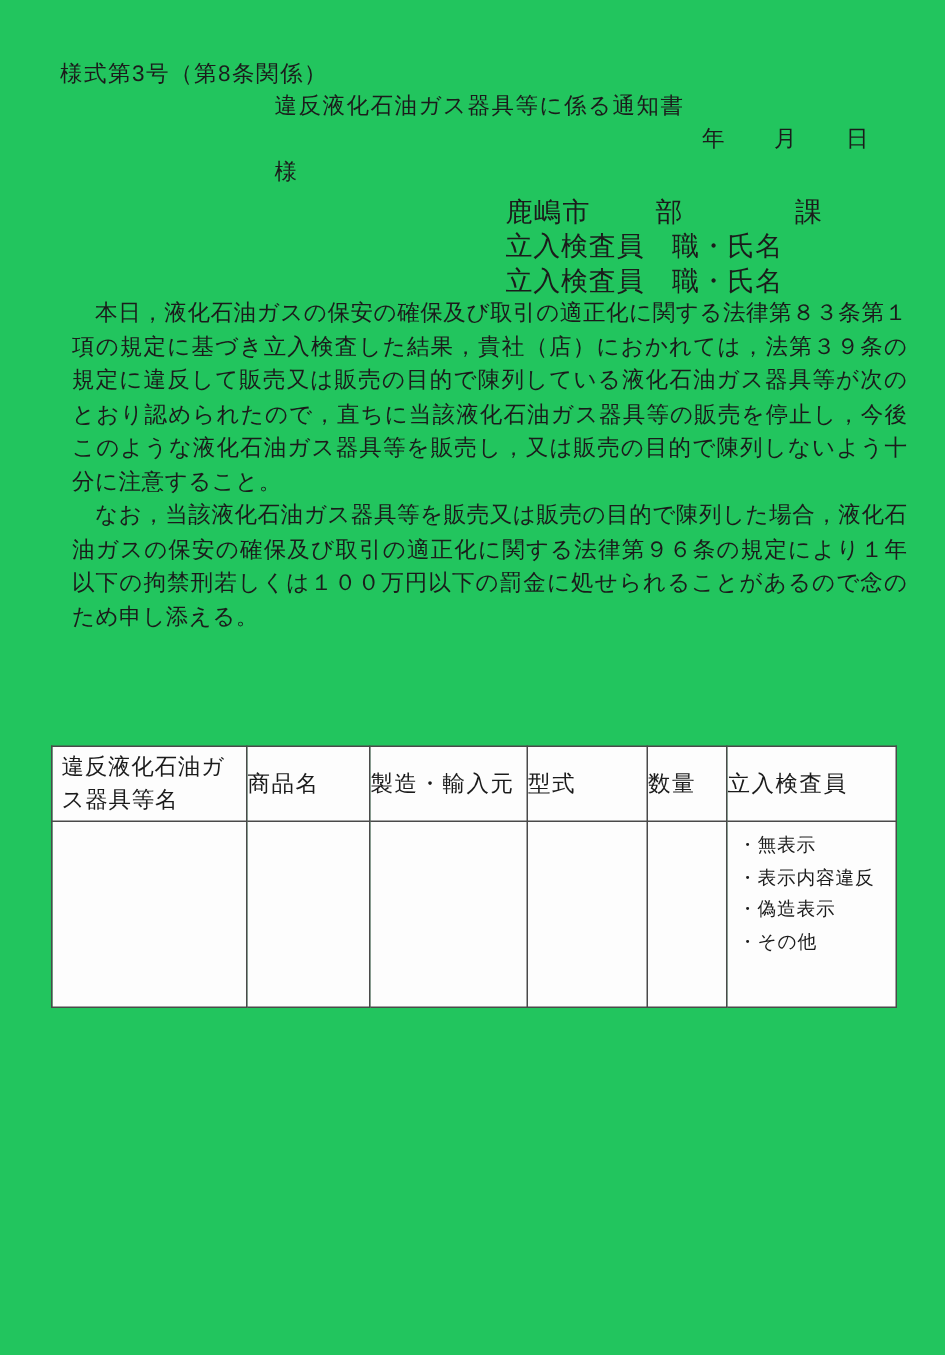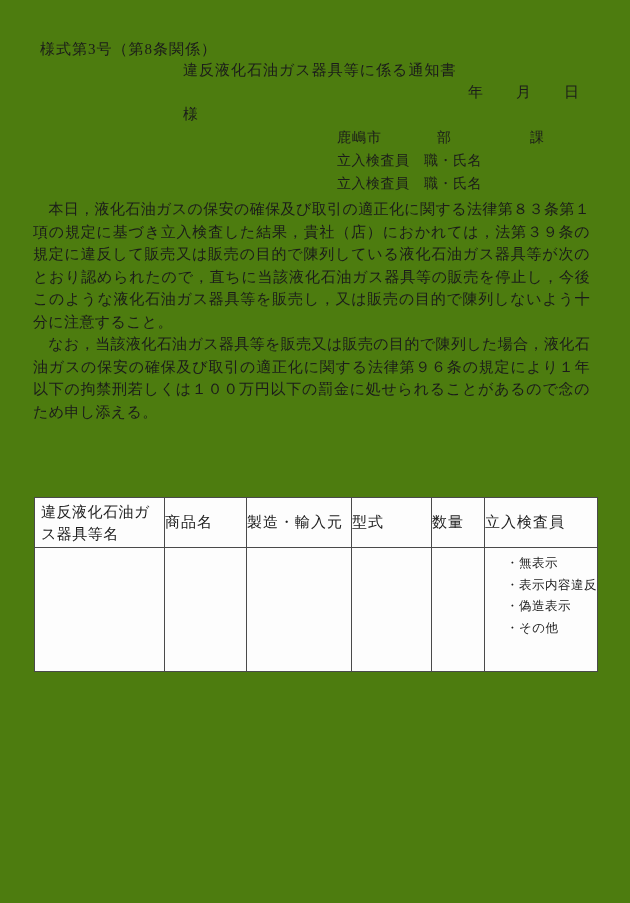--- a/index.html
+++ b/index.html
@@ -4,22 +4,22 @@
 <style>
   html, body {
     margin: 0;
     padding: 0;
     background: #ffffff;
   }
   .page {
     position: relative;
     width: 630px;
     height: 903px;
-    background: #4d7c0f;
-    font-family: Liberation Serif, serif;
+    background: #22c55e;
+    font-family: Liberation Sans, sans-serif;
     color: #1b1b1b;
     overflow: hidden;
   }
   .abs { position: absolute; }
 
   .form-label {
     left: 40px; top: 40px;
     font-size: 15px;
     letter-spacing: 1px;
     white-space: nowrap;
@@ -38,32 +38,32 @@
     font-size: 15px;
     white-space: nowrap;
   }
   .addressee {
     left: 183px; top: 105px;
     font-size: 15px;
   }
   .sender-block {
     left: 337px; top: 129px;
     width: 260px; height: 70px;
-    font-size: 14px;
+    font-size: 18px;
     text-align: center;
   }
   .sender-line1 { position: absolute; left: 0; top: 0; width: 260px; }
   .sender-city { position: absolute; left: 0; top: 0; letter-spacing: 1px; }
   .sender-dept { position: absolute; left: 100px; top: 0; }
   .sender-div  { position: absolute; left: 193px; top: 0; }
   .sender-line2 { position: absolute; left: 0; top: 23px; letter-spacing: 0.5px; white-space: nowrap; }
   .sender-line3 { position: absolute; left: 0; top: 46px; letter-spacing: 0.5px; white-space: nowrap; }
 
   .body-text {
-    left: 33px; top: 198px;
+    left: 48px; top: 198px;
     width: 557px;
     font-size: 15px;
     line-height: 22.5px;
     letter-spacing: 0.35px;
     text-align: justify;
     text-justify: inter-ideograph;
   }
   .body-text p { margin: 0; }
 
   .notice-table {
@@ -96,21 +96,20 @@
     vertical-align: top;
   }
   .violation-options {
     padding: 5px 2px 0 7px;
     font-size: 12.5px;
     letter-spacing: 0.5px;
   }
   .violation-options .opt {
     line-height: 21.5px;
     white-space: nowrap;
-    margin-left: 14px;
   }
 </style>
 </head>
 <body>
 
 <div class="page">
 
   <div class="abs form-label">様式第3号（第8条関係）</div>
 
   <div class="abs doc-title">違反液化石油ガス器具等に係る通知書</div>

